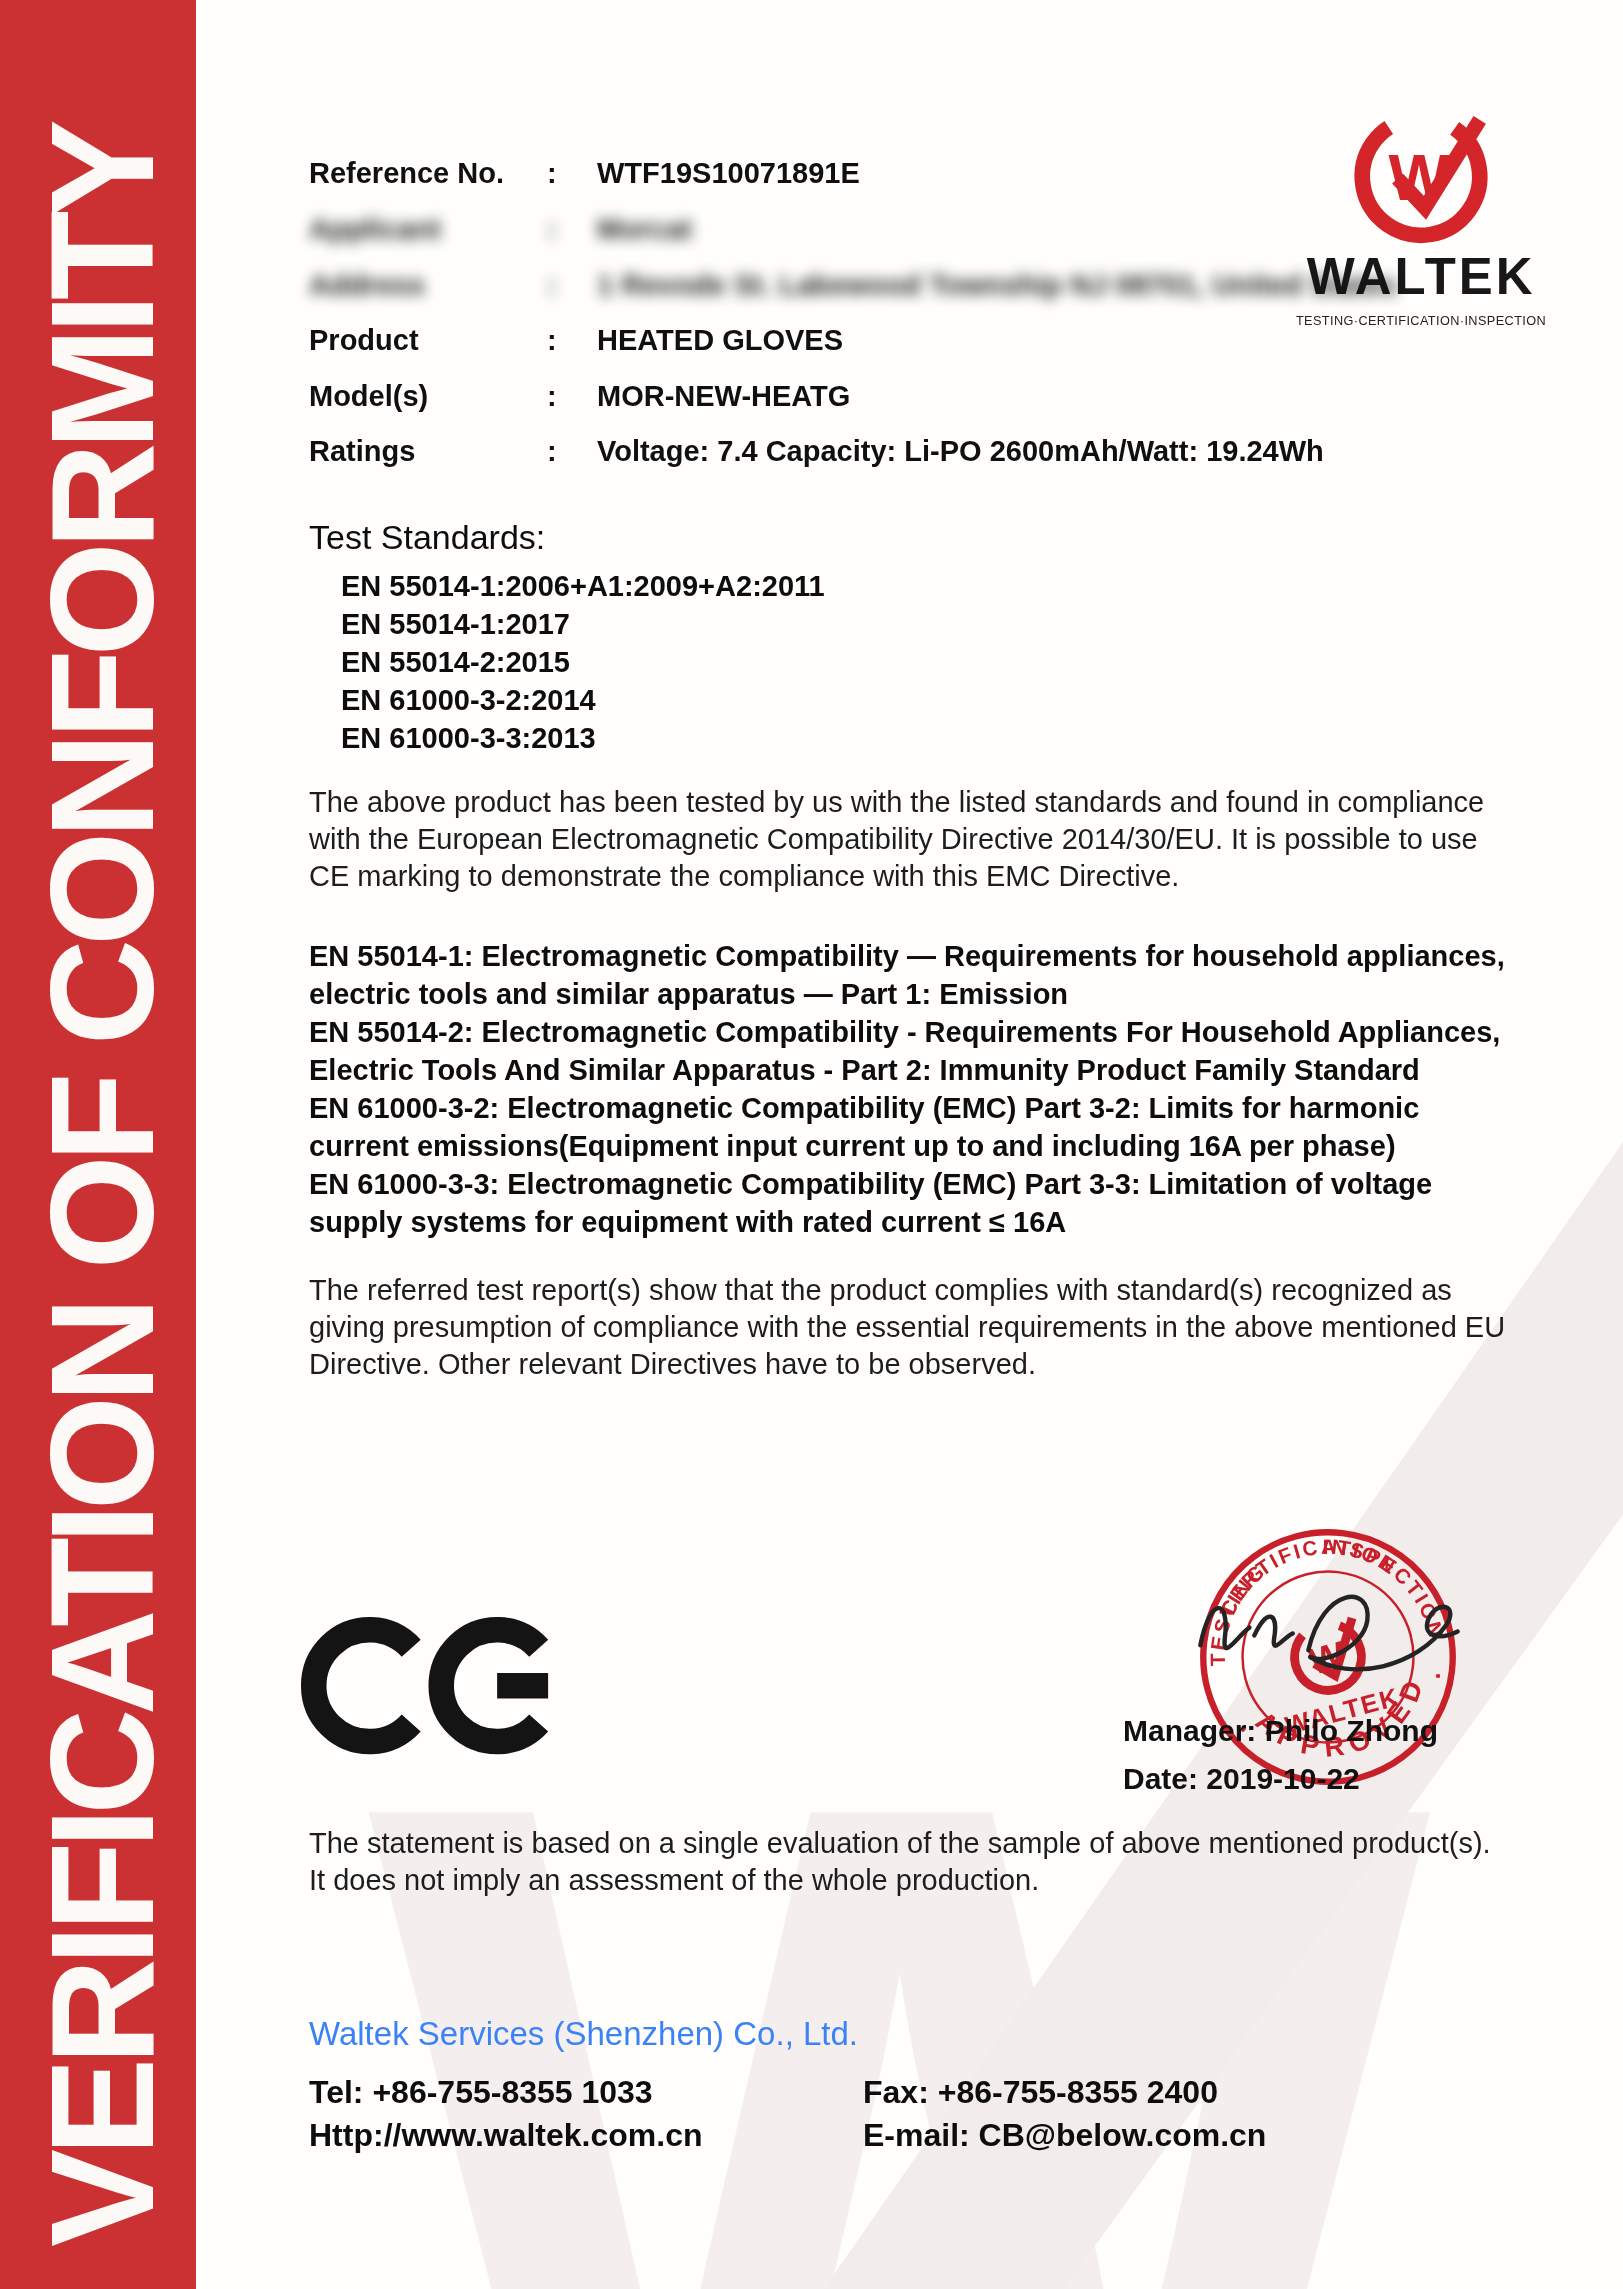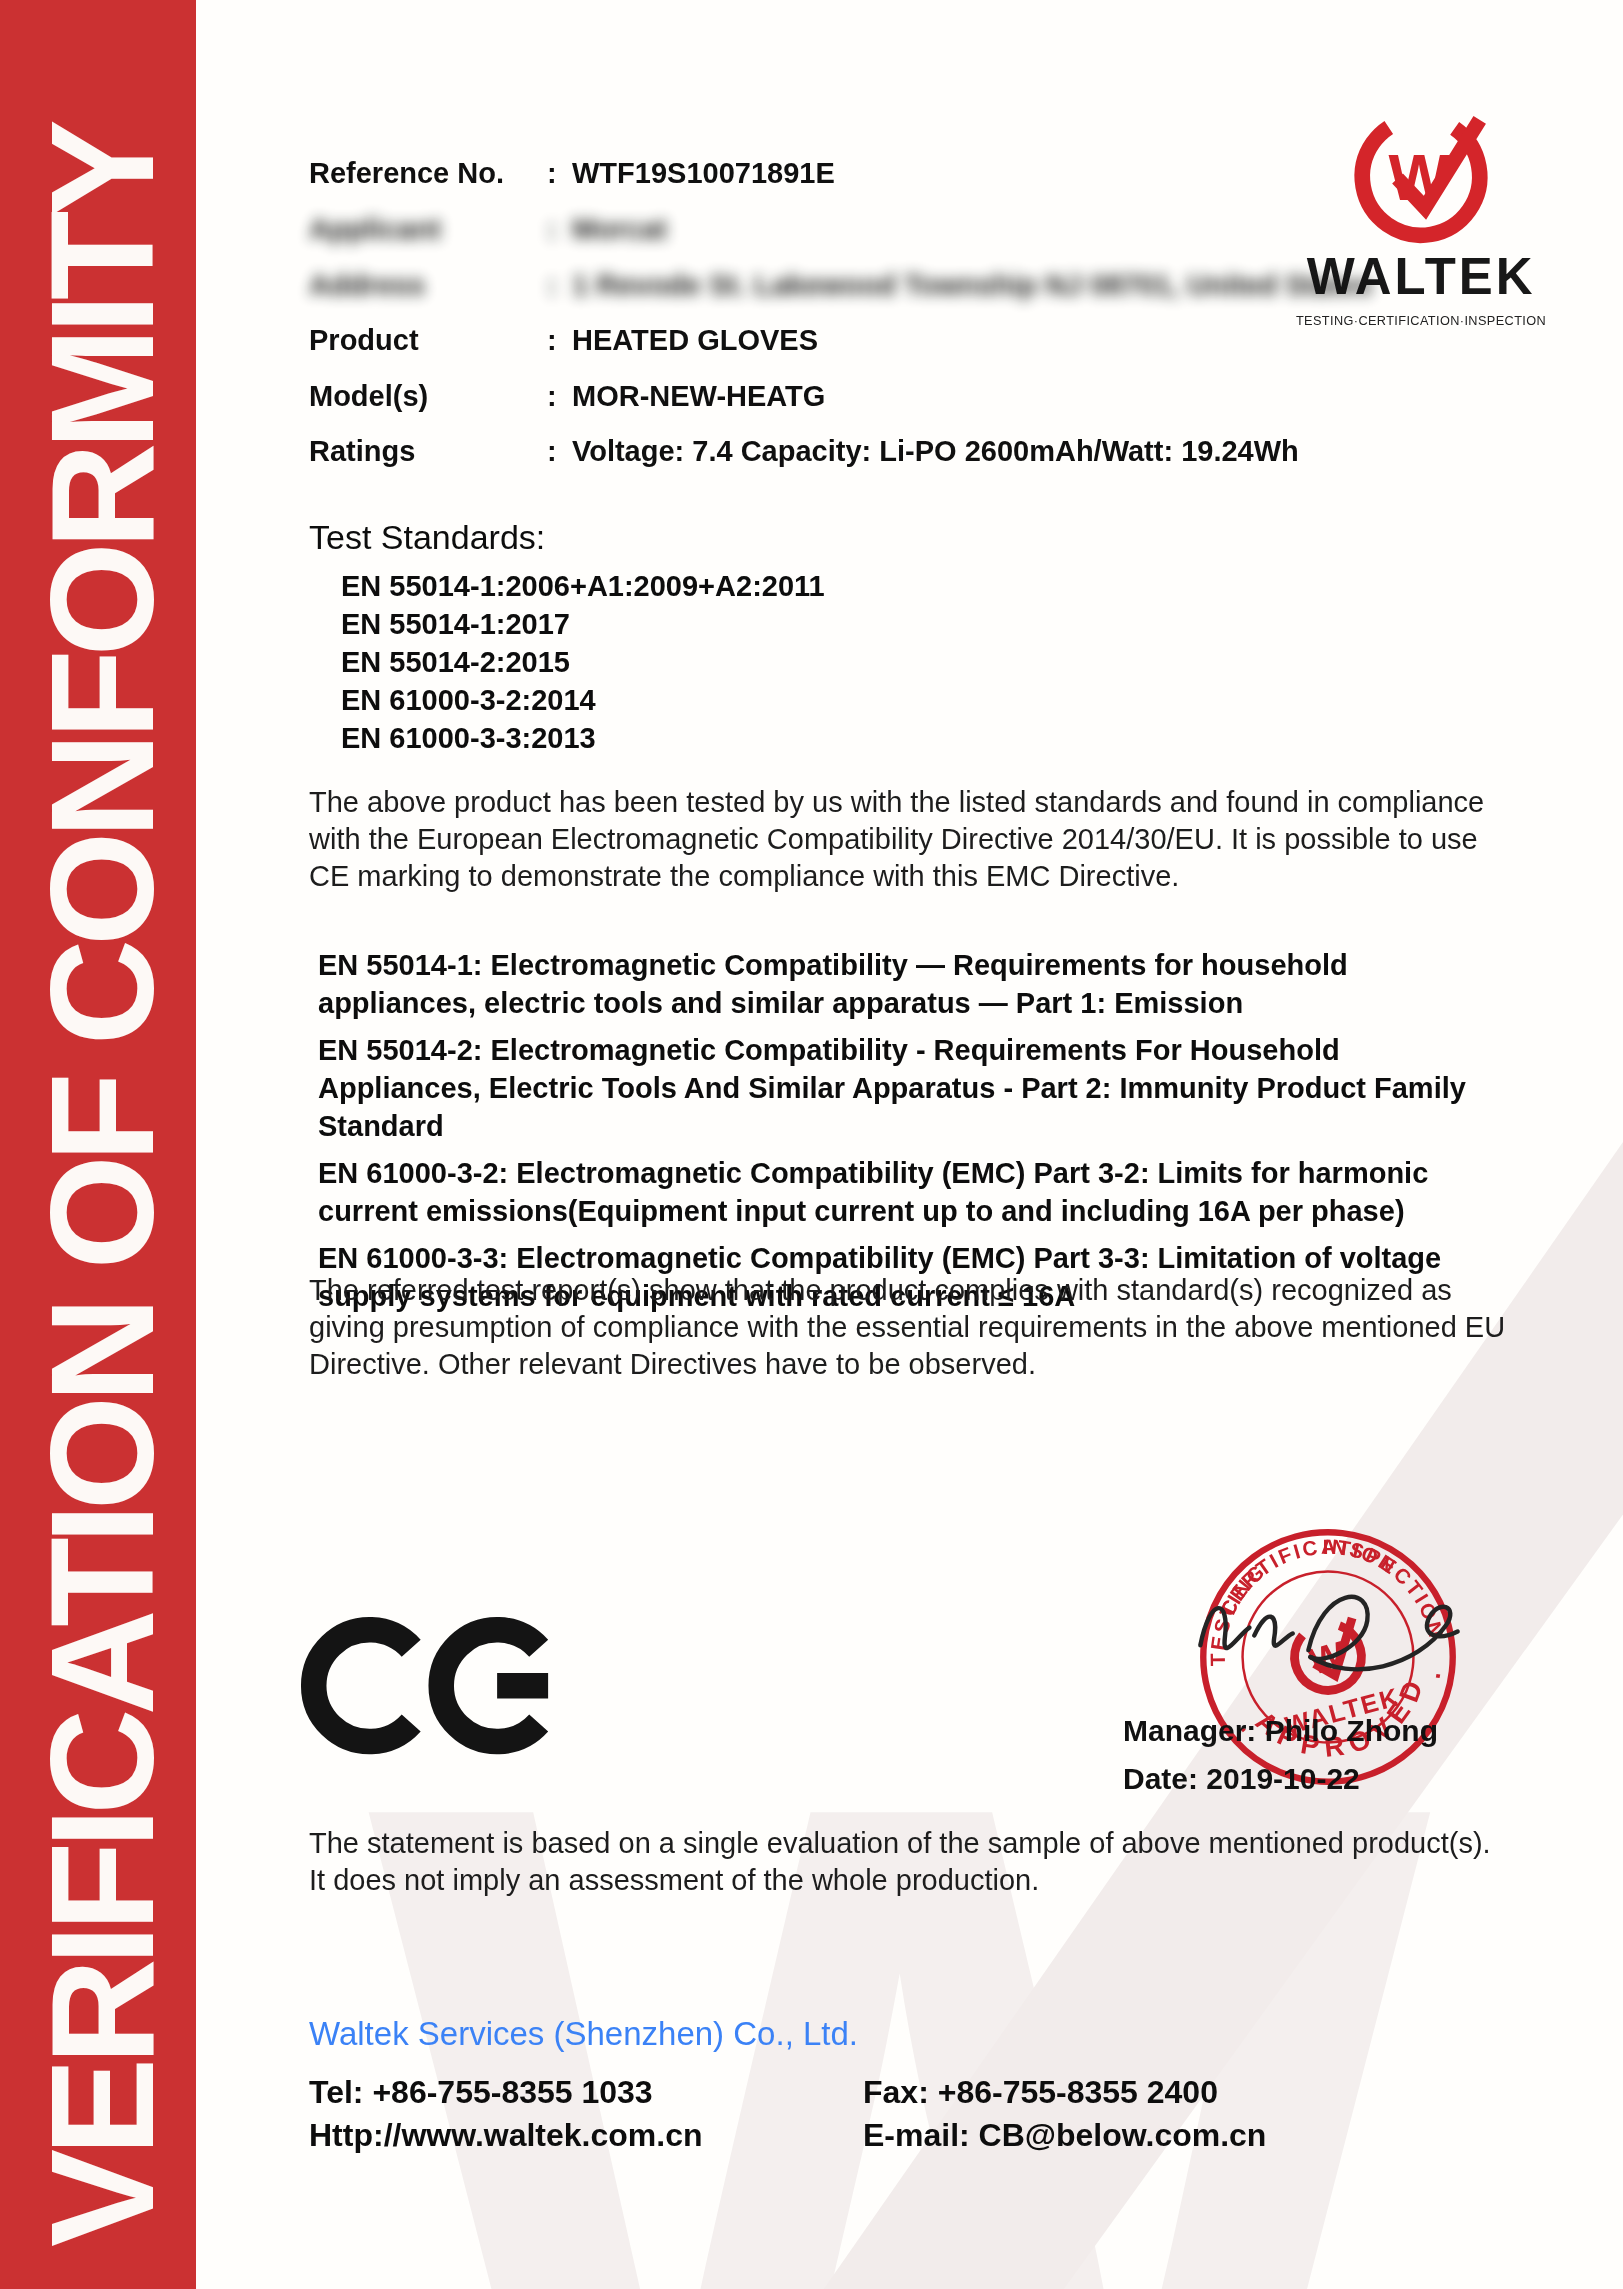--- a/index.html
+++ b/index.html
@@ -10,27 +10,27 @@
   
   .band{position:absolute;left:0;top:0;width:196px;height:2290px;background:#cb3132;z-index:2;}
   .vtitle{position:absolute;left:29px;top:2247px;transform:rotate(-90deg);transform-origin:0 0;
           white-space:nowrap;font-weight:bold;font-size:147px;line-height:147px;
           letter-spacing:-6.9px;color:#fdf9f6;}
   .content{position:absolute;inset:0;z-index:3;}
   
   .irow{position:absolute;left:309px;height:39px;font-size:29px;font-weight:bold;color:#101010;white-space:nowrap;}
   .ilabel{position:absolute;left:0;top:0;}
   .icolon{position:absolute;left:238px;top:0;}
-  .ival{position:absolute;left:263px;top:0;}
+  .ival{position:absolute;left:288px;top:0;}
   .blurred{filter:blur(6.9px);opacity:.92;}
   .ts-head{position:absolute;left:309px;top:518px;font-size:34px;font-weight:normal;color:#0d0d0d;}
   .en-list{position:absolute;left:309px;top:567px;font-size:29px;font-weight:bold;line-height:38px;color:#0d0d0d;margin-left:32px;}
   .bodyp{position:absolute;left:309px;width:1201px;font-size:29px;line-height:37px;color:#1d1d1d;}
   .descs{position:absolute;left:309px;top:937px;width:1206px;font-size:29px;line-height:38px;font-weight:bold;color:#0d0d0d;}
-  .descs p{margin:9px;}
+  .descs p{margin:0;}
   .mgr{position:absolute;left:1123px;top:1707px;font-size:30px;font-weight:bold;line-height:48px;
        color:#111;z-index:5;white-space:nowrap;}
   .footer-co{position:absolute;left:309px;top:2015px;font-size:33px;font-weight:normal;color:#3b82f6;}
   .fline{position:absolute;font-size:32px;font-weight:bold;color:#0d0d0d;white-space:nowrap;}
   .stamp{position:absolute;left:1164px;top:1493px;z-index:4;}
   .cemark{position:absolute;left:299px;top:1617px;}
   .toplogo{position:absolute;left:1274px;top:64px;}
   svg text{font-family:"Liberation Sans","DejaVu Sans",sans-serif;}
 </style>
 </head>

